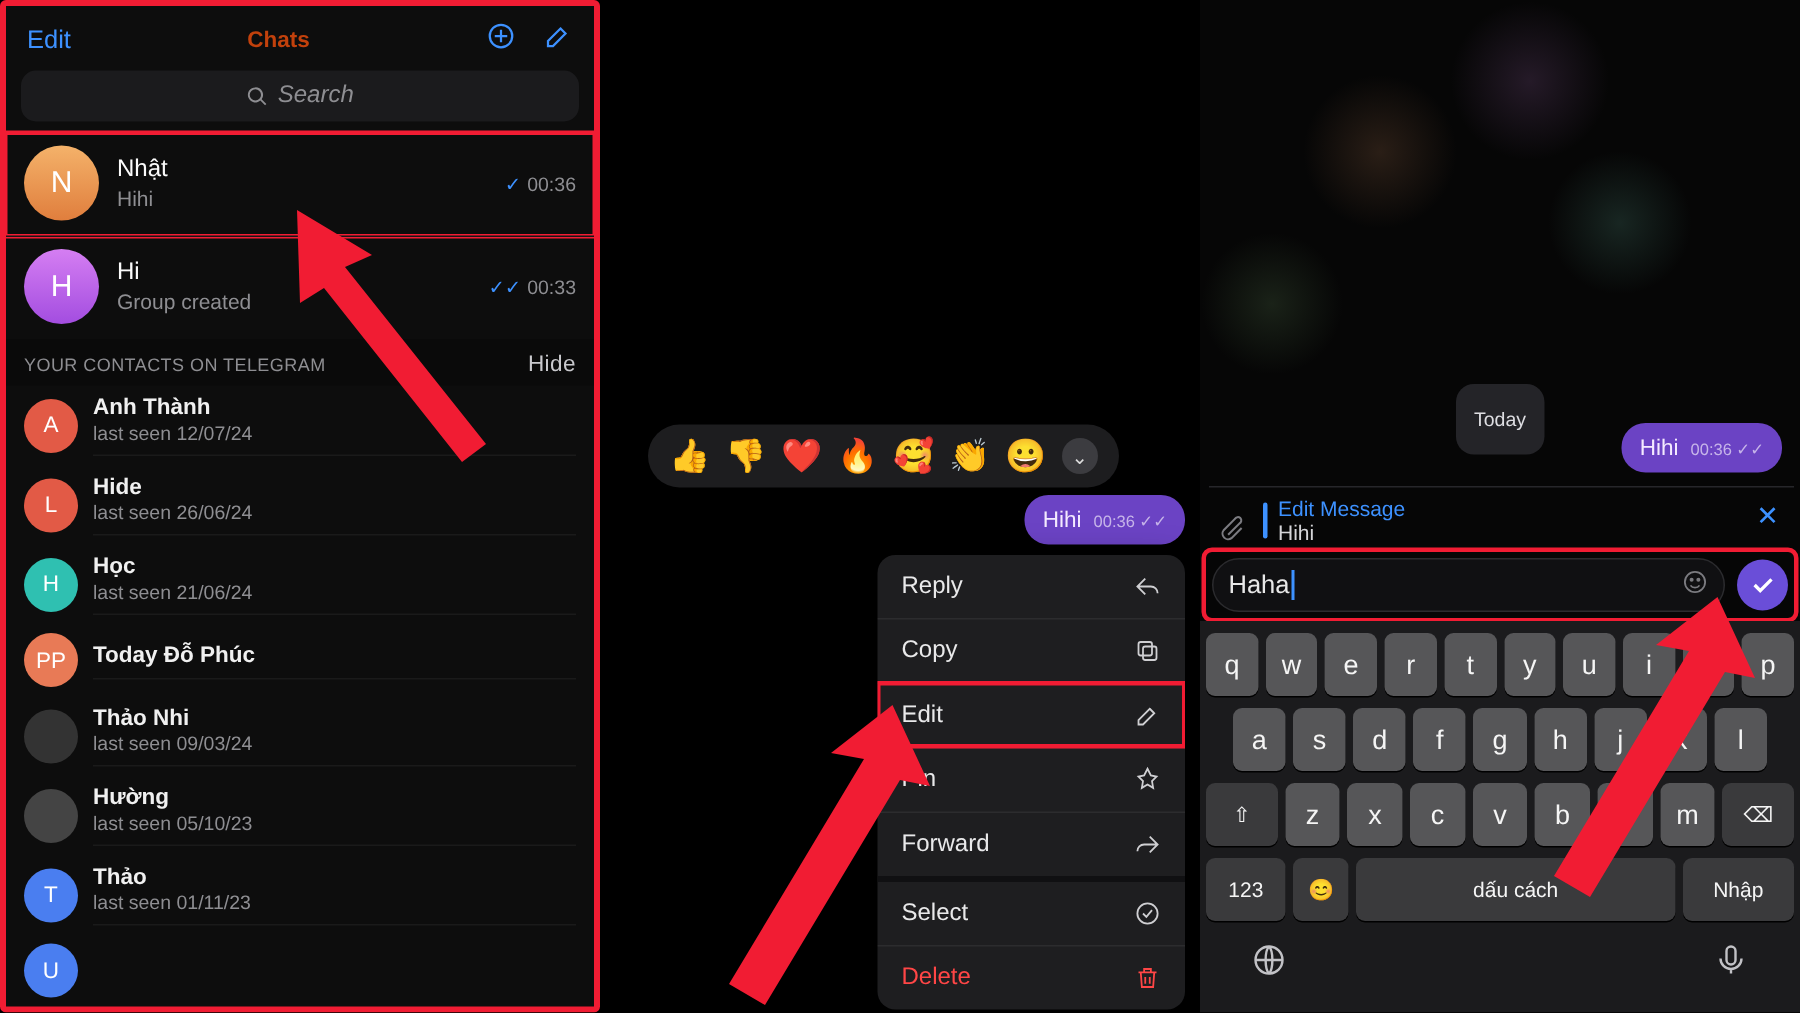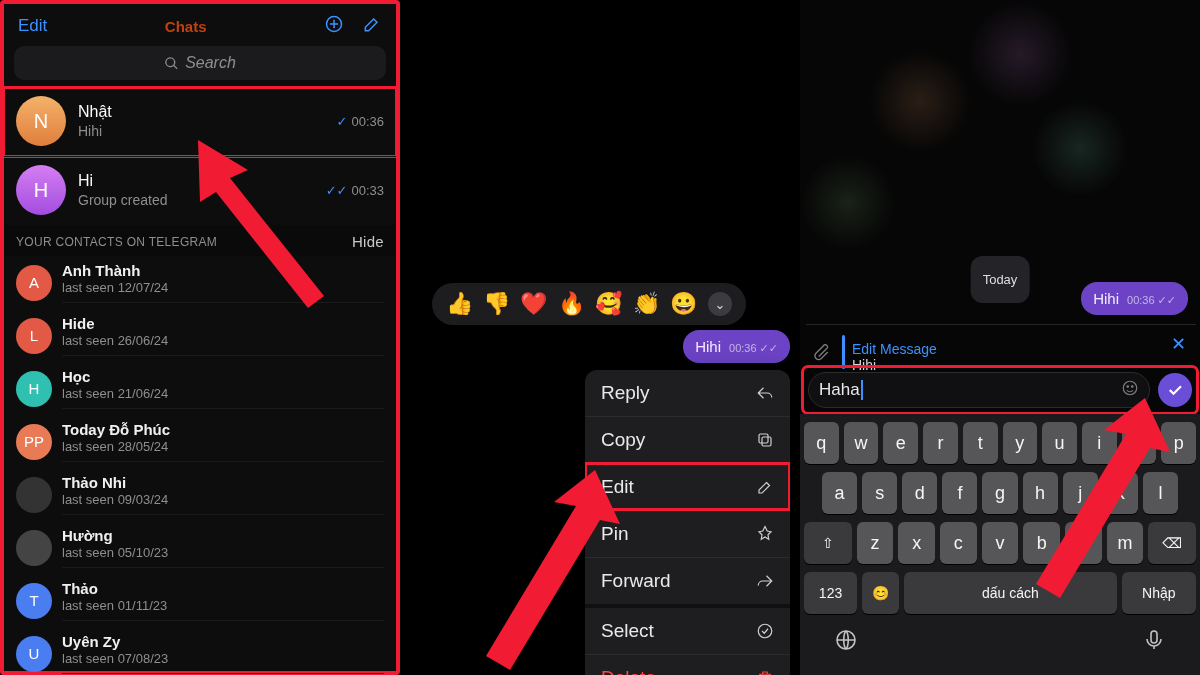--- a/index.html
+++ b/index.html
@@ -114,21 +114,21 @@
     position: absolute;
     width: 205px;
     background: #1e1e20;
     border-radius: 12px;
     overflow: hidden;
     box-shadow: 0 8px 24px rgba(0,0,0,0.6);
   }
   .ctx-item {
     display: flex; justify-content: space-between; align-items: center;
     padding: 12px 16px;
-    font-size: 19px;
+    font-size: 16px;
     color: #e9e9ea;
   }
   .ctx-item + .ctx-item { border-top: 1px solid #2c2c2e; }
   .ctx-item.sep { border-top: 4px solid #101012; }
   .ctx-item.del { color: #ff4646; }
   .ctx-item.del svg { stroke: #ff4646; }
   .ctx-item svg { width: 18px; height: 18px; fill: none; stroke: #cfcfd2; stroke-width: 1.6; }
   .ctx-highlight { outline: 3px solid #f11c33; outline-offset: -2px; }
 
   
@@ -145,21 +145,21 @@
   .date-pill {
     position: absolute; left: 50%; transform: translateX(-50%);
     top: 256px;
     background: rgba(40,40,44,0.9); color: #dedee2;
     font-size: 13px; padding: 16px 12px; border-radius: 12px;
   }
 
   .edit-panel {
     position: absolute; left: 6px; right: 4px; top: 324px;
     border-top: 1px solid #26262a;
-    padding: 16px 8px 4px 36px;
+    padding: 6px 8px 4px 36px;
   }
   .edit-panel .borderline { position: absolute; left: 36px; top: 10px; bottom: 8px; width: 3px; background: #3d91ff; border-radius: 2px;}
   .edit-title { color: #3d91ff; font-size: 14px; margin-left: 10px;}
   .edit-orig  { color: #d5d5d8; font-size: 14px; margin-left: 10px;}
   .edit-close { position: absolute; right: 10px; top: 8px; color: #3d91ff; font-size: 18px;}
   .attach    { position: absolute; left: 6px; top: 18px; color: #7b7b80; }
 
   .input-row {
     position: absolute; left: 4px; right: 4px; top: 368px;
     display: flex; align-items: center; gap: 8px;
@@ -306,21 +306,20 @@
           <div class="avatar sm" style="background:#2fc0b1">H</div>
           <div class="contact-text">
             <div class="contact-name">Học</div>
             <div class="contact-sub">last seen 21/06/24</div>
           </div>
         </div>
         <div class="contact-row">
           <div class="avatar sm" style="background:#e87a56">PP</div>
           <div class="contact-text">
             <div class="contact-name">Today Đỗ Phúc</div>
-            <div class="contact-sub">last seen 28/05/24</div>
           </div>
         </div>
         <div class="contact-row">
           <div class="avatar sm" style="background:#333"></div>
           <div class="contact-text">
             <div class="contact-name">Thảo Nhi</div>
             <div class="contact-sub">last seen 09/03/24</div>
           </div>
         </div>
         <div class="contact-row">
@@ -332,24 +331,20 @@
         </div>
         <div class="contact-row">
           <div class="avatar sm" style="background:#4a7ef0">T</div>
           <div class="contact-text">
             <div class="contact-name">Thảo</div>
             <div class="contact-sub">last seen 01/11/23</div>
           </div>
         </div>
         <div class="contact-row">
           <div class="avatar sm" style="background:#4a7ef0">U</div>
-          <div class="contact-text">
-            <div class="contact-name">Uyên Zy</div>
-            <div class="contact-sub">last seen 07/08/23</div>
-          </div>
         </div>
       </div>
   </div>
 
   <svg class="arrow" style="left:198px; top:140px; width:170px; height:170px;" viewBox="0 0 170 170">
     <polygon points="0,0 50,30 32,38 126,156 110,168 18,52 2,62" fill="#f11c33"></polygon>
   </svg>
 
   <div class="panel2">
     <div class="react-bar" style="left:32px; top:283px;">

